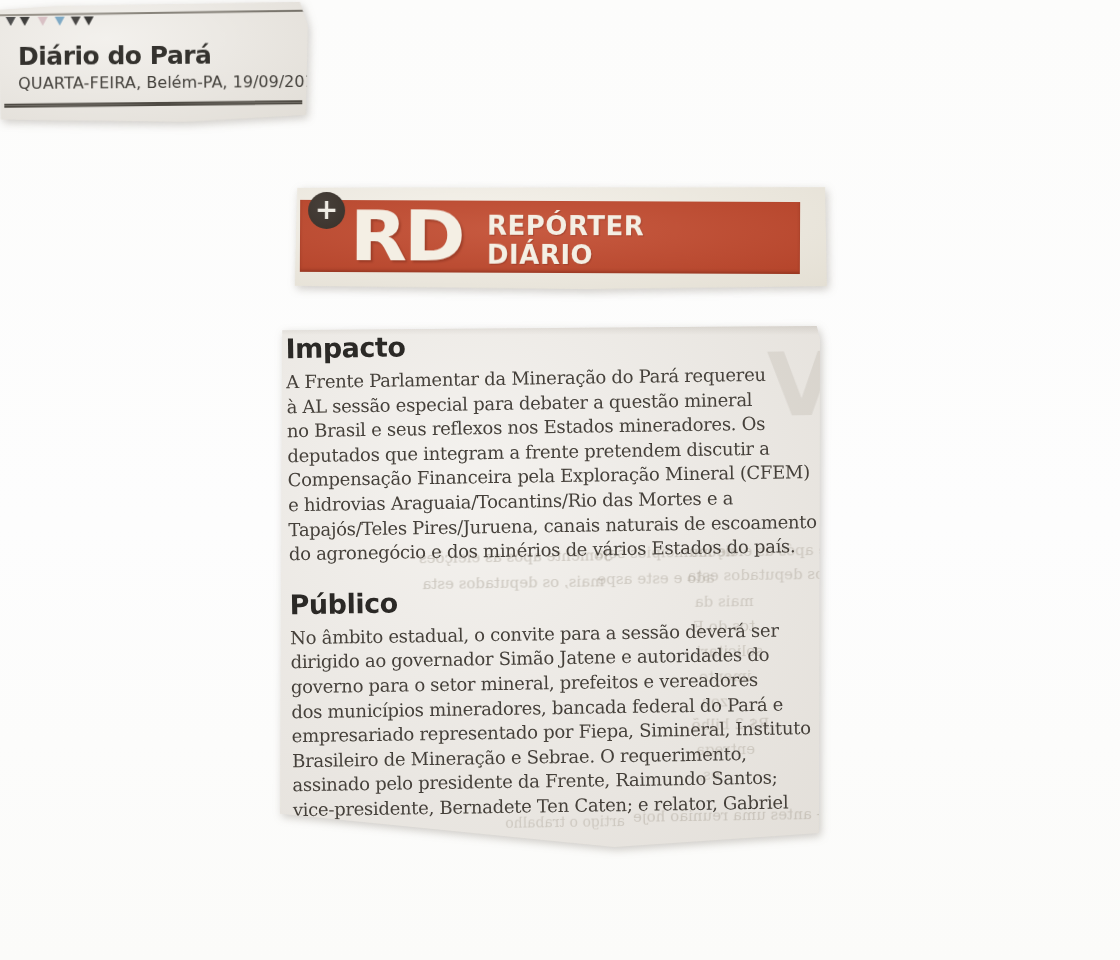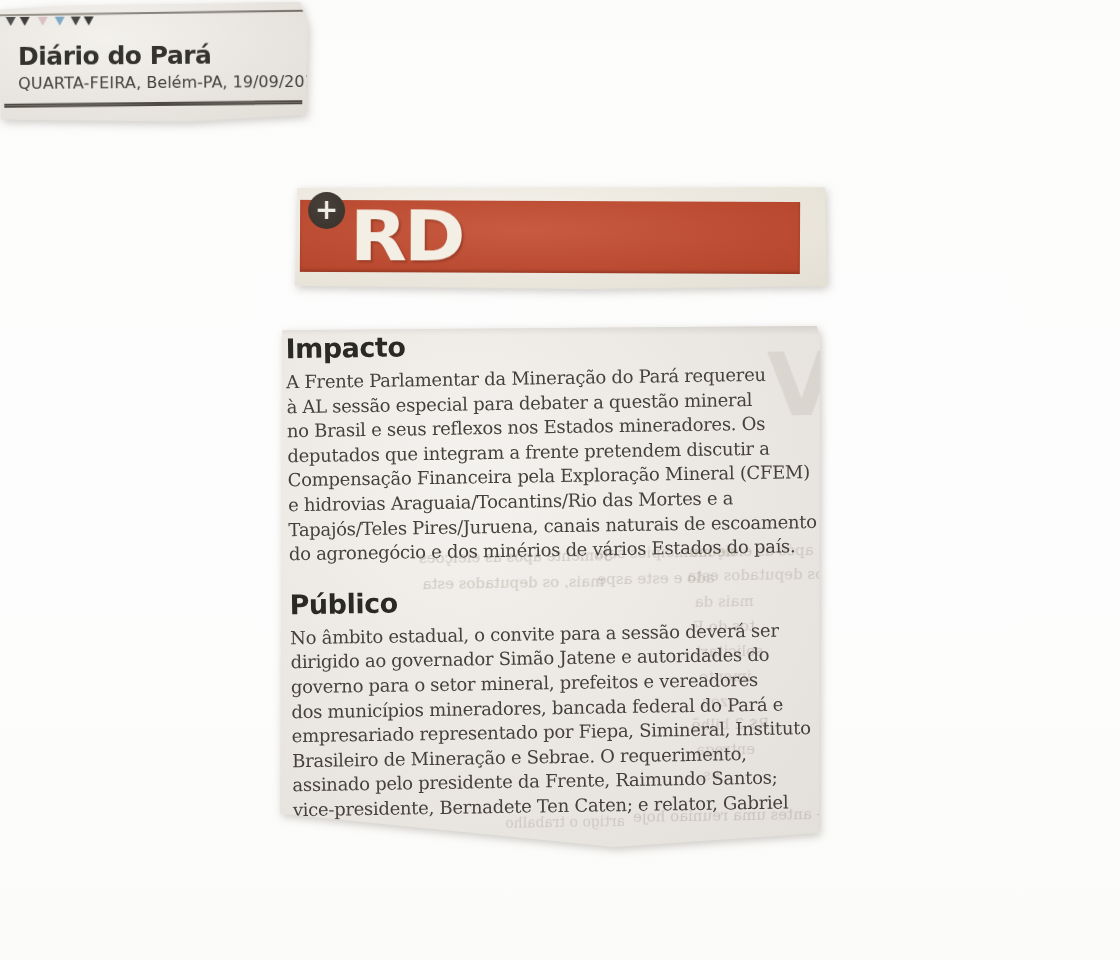--- a/index.html
+++ b/index.html
@@ -105,20 +105,22 @@
 </div>
 
 <div class="clip-wrap banner-wrap">
   <div class="clip banner-clip">
     <div class="banner-red"></div>
     <div class="plus-circle">
       <span class="plus-glyph">+</span>
     </div>
     <div class="banner-rd">RD</div>
     <div class="banner-name">
+      <div>REPÓRTER</div>
+      <div>DIÁRIO</div>
     </div>
   </div>
 </div>
 
 <div class="clip-wrap article-wrap">
   <div class="clip article-clip">
     <div class="article-rot">
       <div class="ghost-layer">
           <div class="ghost big" style="left: 491px; top: 20px; font-size: 88px; opacity: 0.2;">V</div>
           <div class="ghost mirror" style="left: 140px; top: 224px; font-size: 15px; opacity: 0.45;">Somente após as eleições</div>

